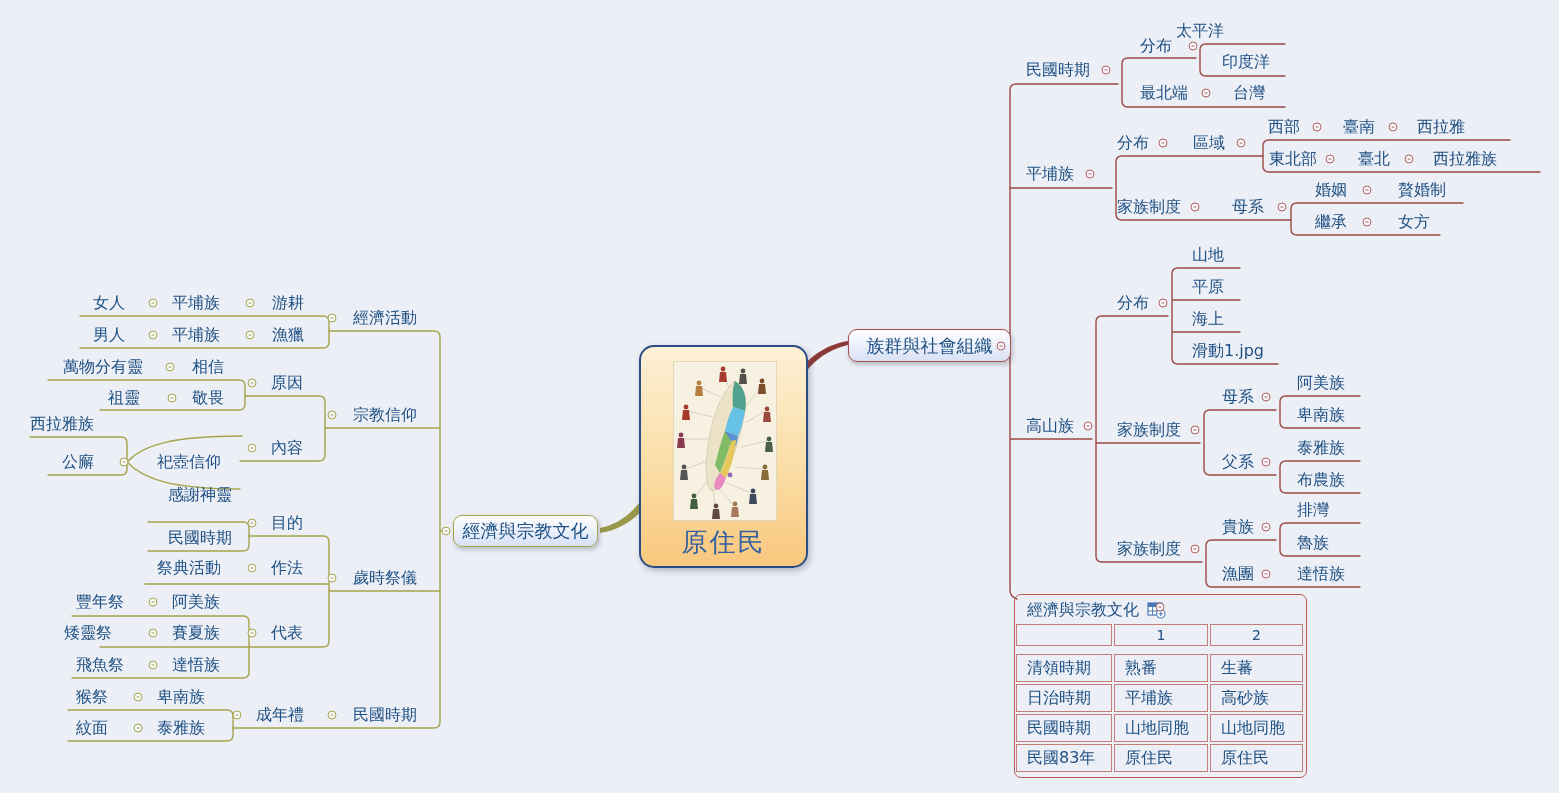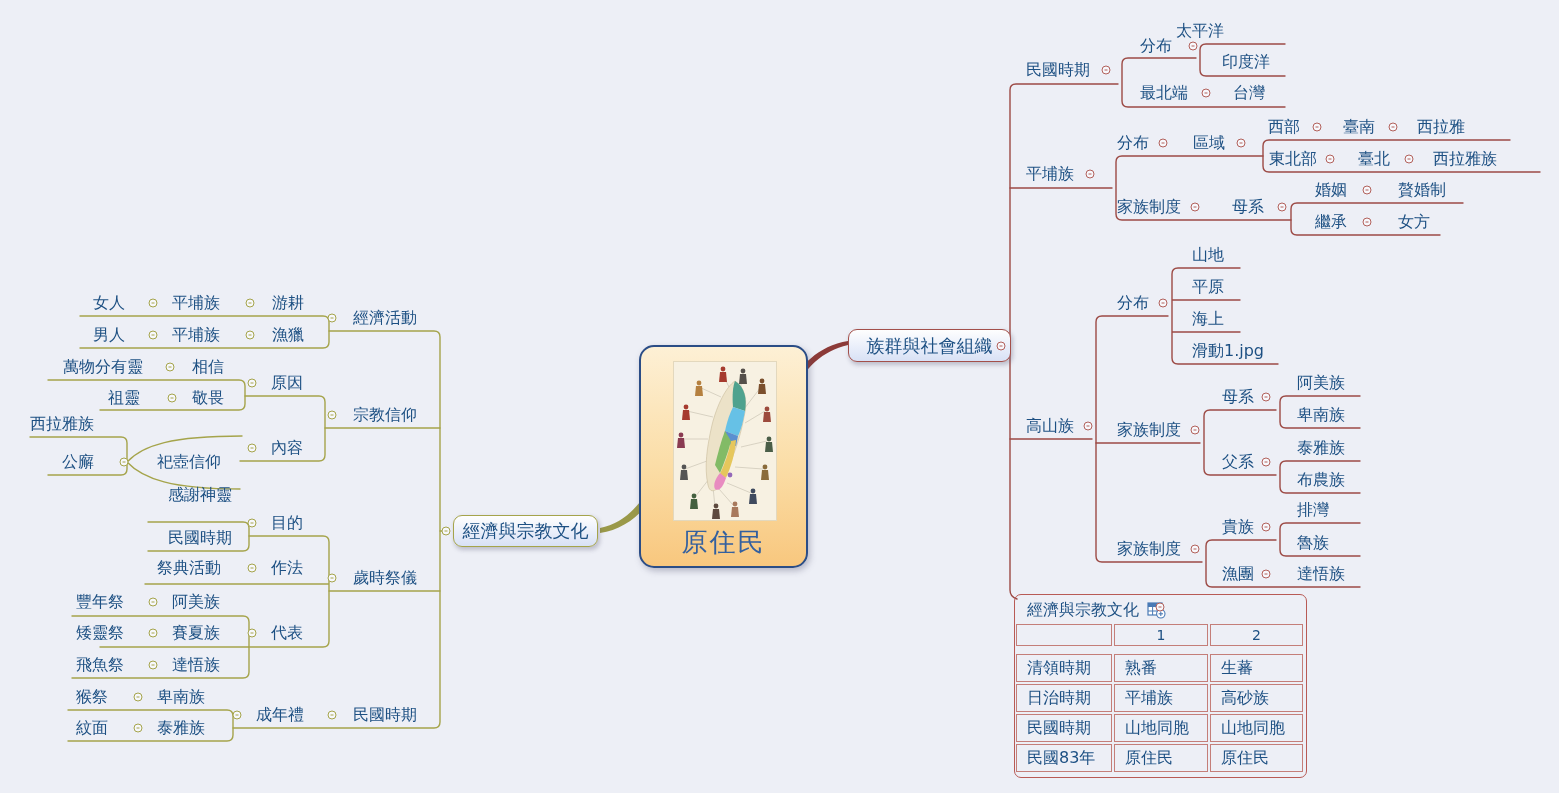--- a/index.html
+++ b/index.html
@@ -273,21 +273,21 @@
   <span class="lbl" style="left:271px;top:448px">內容</span>
 
   <span class="lbl" style="left:168px;top:495px">感謝神靈</span>
   <span class="lbl" style="left:168px;top:538px">民國時期</span>
   <span class="lbl" style="left:271px;top:523px">目的</span>
   <span class="lbl" style="left:157px;top:568px">祭典活動</span>
   <span class="lbl" style="left:271px;top:568px">作法</span>
   <span class="lbl" style="left:353px;top:578px">歲時祭儀</span>
   <span class="lbl" style="left:76px;top:602px">豐年祭</span>
   <span class="lbl" style="left:172px;top:602px">阿美族</span>
-  <span class="lbl" style="left:76px;top:633px">矮靈祭</span>
+  <span class="lbl" style="left:64px;top:633px">矮靈祭</span>
   <span class="lbl" style="left:172px;top:633px">賽夏族</span>
   <span class="lbl" style="left:76px;top:665px">飛魚祭</span>
   <span class="lbl" style="left:172px;top:665px">達悟族</span>
   <span class="lbl" style="left:271px;top:633px">代表</span>
 
   <span class="lbl" style="left:76px;top:697px">猴祭</span>
   <span class="lbl" style="left:157px;top:697px">卑南族</span>
   <span class="lbl" style="left:76px;top:728px">紋面</span>
   <span class="lbl" style="left:157px;top:728px">泰雅族</span>
   <span class="lbl" style="left:256px;top:715px">成年禮</span>

